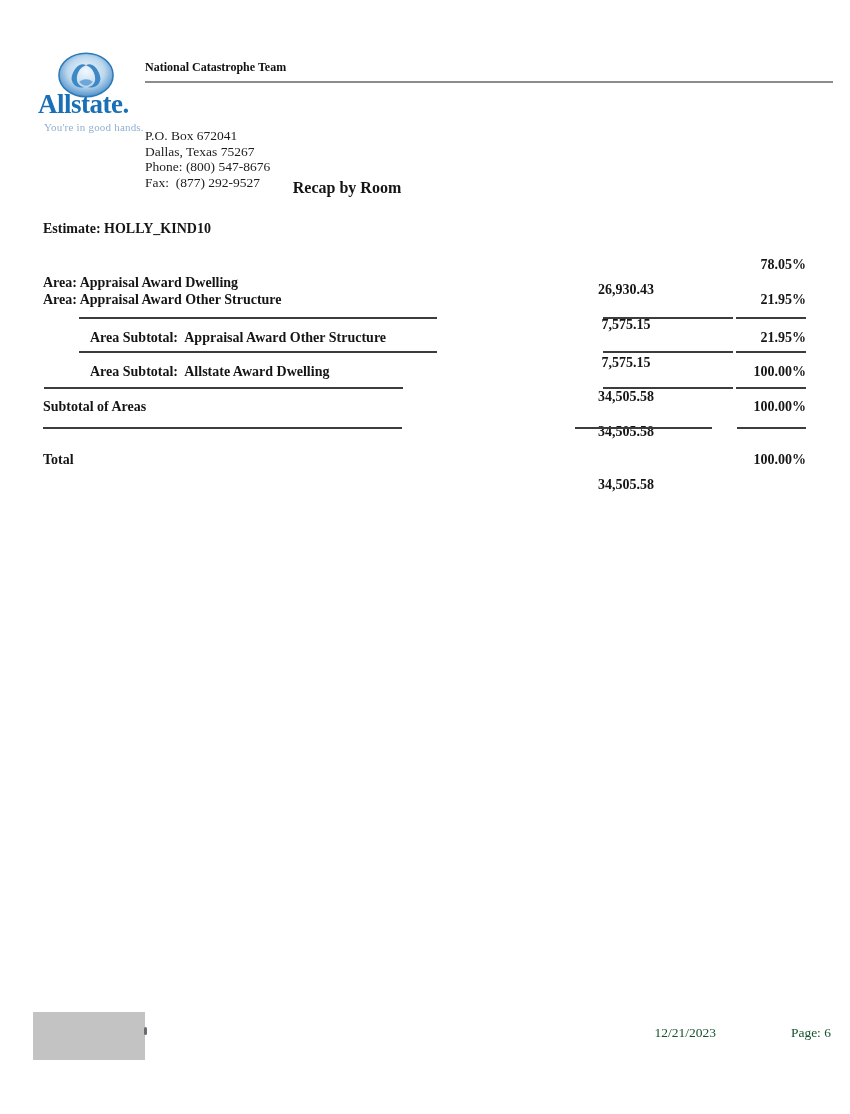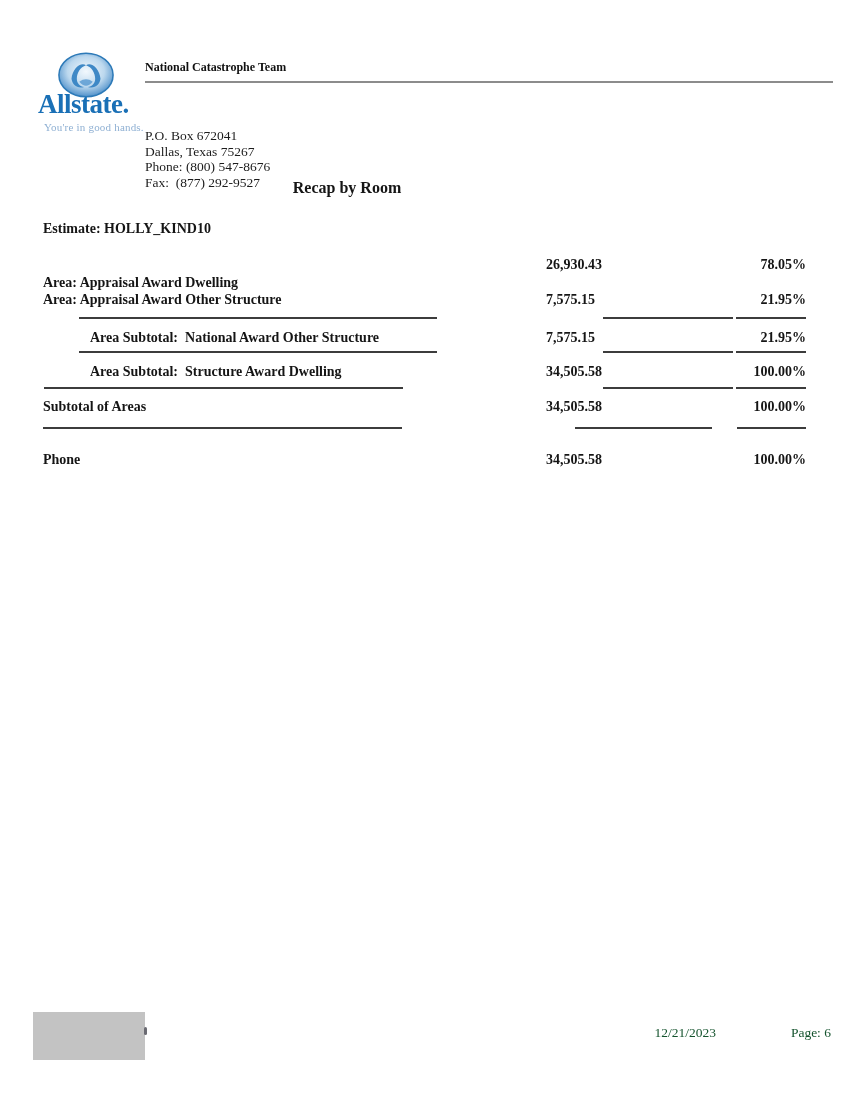--- a/index.html
+++ b/index.html
@@ -57,24 +57,25 @@
     font-weight: bold;
   }
   .row-label {
     font-size: 14px;
     font-weight: bold;
     white-space: pre;
     line-height: 16px;
   }
   .cell-amount {
     width: 160px;
-    text-align: left;
+    text-align: center;
     font-size: 14px;
     font-weight: bold;
     line-height: 16px;
+    margin-top: 25px;
   }
   .cell-pct {
     width: 110px;
     text-align: right;
     font-size: 14px;
     font-weight: bold;
     line-height: 16px;
   }
   .rule {
     height: 2px;
@@ -138,45 +139,45 @@
   <div class="abs cell-pct" style="left:696px; top:257px;">78.05%</div>
 
   <div class="abs row-label" style="left:43px;  top:292px;">Area: Appraisal Award Other Structure</div>
   <div class="abs cell-amount" style="left:546px; top:292px;">7,575.15</div>
   <div class="abs cell-pct" style="left:696px; top:292px;">21.95%</div>
 
   <div class="abs rule" style="left:79px;  top:317px; width:358px;"></div>
   <div class="abs rule" style="left:603px; top:317px; width:130px;"></div>
   <div class="abs rule" style="left:736px; top:317px; width:70px;"></div>
 
-  <div class="abs row-label" style="left:90px;  top:330px;">Area Subtotal:  National Award Other Structure</div>
+  <div class="abs row-label" style="left:90px;  top:330px;">Area Subtotal:  Appraisal Award Other Structure</div>
   <div class="abs cell-amount" style="left:546px; top:330px;">7,575.15</div>
   <div class="abs cell-pct" style="left:696px; top:330px;">21.95%</div>
 
   <div class="abs rule" style="left:79px;  top:351px; width:358px;"></div>
   <div class="abs rule" style="left:603px; top:351px; width:130px;"></div>
   <div class="abs rule" style="left:736px; top:351px; width:70px;"></div>
 
-  <div class="abs row-label" style="left:90px;  top:364px;">Area Subtotal:  Structure Award Dwelling</div>
+  <div class="abs row-label" style="left:90px;  top:364px;">Area Subtotal:  Allstate Award Dwelling</div>
   <div class="abs cell-amount" style="left:546px; top:364px;">34,505.58</div>
   <div class="abs cell-pct" style="left:696px; top:364px;">100.00%</div>
 
   <div class="abs rule" style="left:44px;  top:387px; width:359px;"></div>
   <div class="abs rule" style="left:603px; top:387px; width:130px;"></div>
   <div class="abs rule" style="left:736px; top:387px; width:70px;"></div>
 
   <div class="abs row-label" style="left:43px;  top:399px;text-align:right;">Subtotal of Areas</div>
   <div class="abs cell-amount" style="left:546px; top:399px;">34,505.58</div>
   <div class="abs cell-pct" style="left:696px; top:399px;">100.00%</div>
 
   <div class="abs rule" style="left:43px;  top:427px; width:359px;"></div>
   <div class="abs rule" style="left:575px; top:427px; width:137px;"></div>
   <div class="abs rule" style="left:737px; top:427px; width:69px;"></div>
 
-  <div class="abs row-label" style="left:43px;  top:452px;">Phone</div>
+  <div class="abs row-label" style="left:43px;  top:452px;">Total</div>
   <div class="abs cell-amount" style="left:546px; top:452px;">34,505.58</div>
   <div class="abs cell-pct" style="left:696px; top:452px;">100.00%</div>
 
   <div class="abs redaction" style="left:33px; top:1012px; width:112px; height:48px;"></div>
   <div class="abs redaction-speck" style="left:144px; top:1027px;"></div>
 
   <div class="abs footer-text" style="left:616px; top:1025px; width:100px;">12/21/2023</div>
   <div class="abs footer-text" style="left:731px; top:1025px; width:100px;">Page: 6</div>
 
 </div>

